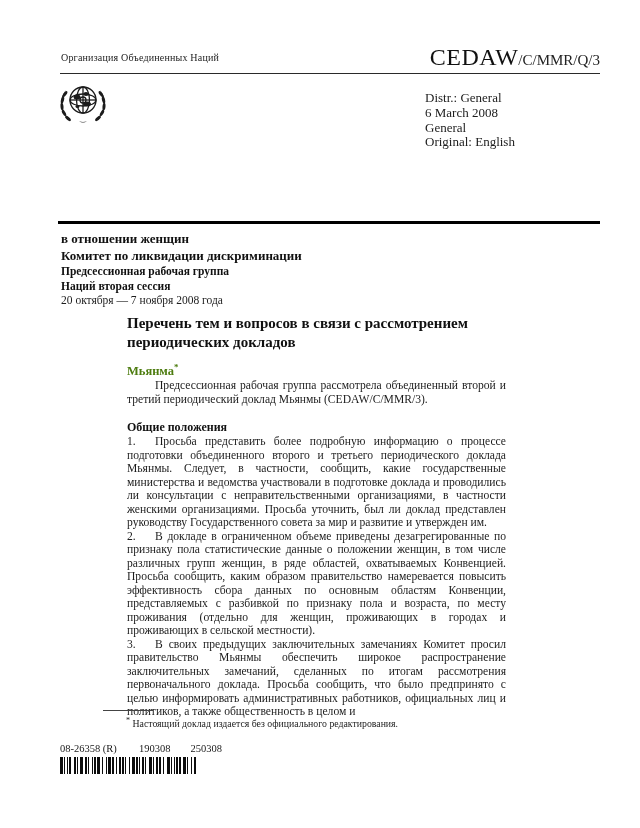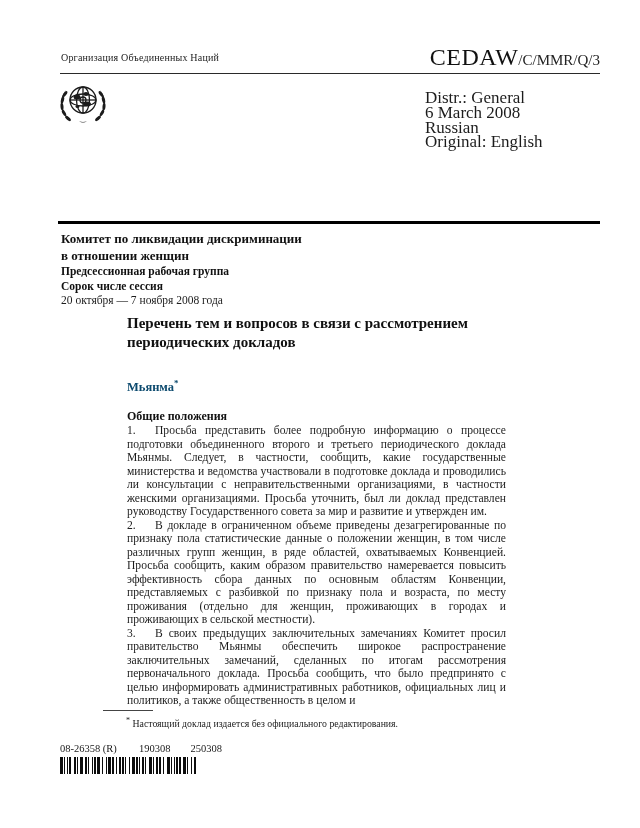--- a/index.html
+++ b/index.html
@@ -26,38 +26,38 @@
     position:absolute; left:60px; right:40px; top:73px;
     border-top:1.4px solid #2a2a2a;
   }
   .emblem { position:absolute; left:54px; top:79px; }
   .conv-title {
     position:absolute; left:125px; top:80px; width:292px;
     font-size:16.5px; font-weight:bold; line-height:19px; color:#111;
   }
   .distr-block {
     position:absolute; left:425px; top:91px;
-    font-size:17px; line-height:14.8px;
+    font-size:13px; line-height:14.8px;
   }
   .rule-thick {
     position:absolute; left:58px; right:40px; top:221px;
     border-top:3px solid #000;
   }
   
   .committee { position:absolute; left:61px; top:231px; }
   .committee .name { font-size:13px; font-weight:bold; line-height:16.5px; color:#111; }
   .committee .sub  { font-size:11.5px; font-weight:bold; line-height:13.5px; color:#111; margin-top:1px; }
   .committee .dates { font-size:11.5px; line-height:13.5px; margin-top:1px; }
   
   .main-col { position:absolute; left:127px; top:314px; width:379px; }
   .doc-title {
     font-size:15px; font-weight:bold; line-height:19px; color:#111;
     width:370px;
   }
-  .country { margin-top:26px; font-size:12.5px; font-weight:bold; color:#0c4a6e; }
+  .country { margin-top:10px; font-size:12.5px; font-weight:bold; color:#4d7c0f; }
   .country sup { font-size:9px; }
   p.body-par {
     margin:0; text-align:justify;
     font-size:11.6px; line-height:13.5px;
   }
   .intro-par { margin-top:10px; text-indent:28px; }
   .section-heading { margin-top:14px; font-size:12px; font-weight:bold; color:#111; }
   .numbered { margin-top:6px; }
   .numbered .par-num { display:inline-block; width:28px; text-indent:0; }
   
@@ -124,40 +124,41 @@
         <ellipse cx="96" cy="68" rx="7" ry="3" transform="rotate(120 96 68)"></ellipse>
         <ellipse cx="88" cy="79" rx="7" ry="3" transform="rotate(140 88 79)"></ellipse>
         <path d="M50 84 Q58 90 66 84 Q58 88 50 84 Z"></path>
       </g>
     </svg>
   </div>
 
   <div class="distr-block">
     <div>Distr.: General</div>
     <div>6 March 2008</div>
-    <div>Russian</div>
+    <div>General</div>
     <div>Original: English</div>
   </div>
   <div class="rule-thick"></div>
 
   <div class="committee">
+    <div class="name">в отношении женщин</div>
     <div class="name">Комитет по ликвидации дискриминации</div>
-    <div class="name">в отношении женщин</div>
     <div class="sub">Предсессионная рабочая группа</div>
-    <div class="sub">Сорок числе сессия</div>
+    <div class="sub">Наций вторая сессия</div>
     <div class="dates">20 октября — 7 ноября 2008 года</div>
   </div>
 
   <div class="main-col">
     <div class="doc-title">Перечень тем и вопросов в связи с рассмотрением периодических докладов</div>
 
     <div class="country">
       <span>Мьянма</span><sup>*</sup>
     </div>
 
+    <p class="body-par intro-par">Предсессионная рабочая группа рассмотрела объединенный второй и третий периодический доклад Мьянмы (CEDAW/C/MMR/3).</p>
 
     <div class="section-heading">Общие положения</div>
 
     <p class="body-par numbered">
       <span class="par-num">1.</span><span>Просьба представить более подробную информацию о процессе подготовки объединенного второго и третьего периодического доклада Мьянмы. Следует, в частности, сообщить, какие государственные министерства и ведомства участвовали в подготовке доклада и проводились ли консультации с неправительственными организациями, в частности женскими организациями. Просьба уточнить, был ли доклад представлен руководству Государственного совета за мир и развитие и утвержден им.</span>
     </p>
 
     <p class="body-par numbered">
       <span class="par-num">2.</span><span>В докладе в ограниченном объеме приведены дезагрегированные по признаку пола статистические данные о положении женщин, в том числе различных групп женщин, в ряде областей, охватываемых Конвенцией. Просьба сообщить, каким образом правительство намеревается повысить эффективность сбора данных по основным областям Конвенции, представляемых с разбивкой по признаку пола и возраста, по месту проживания (отдельно для женщин, проживающих в городах и проживающих в сельской местности).</span>
     </p>

